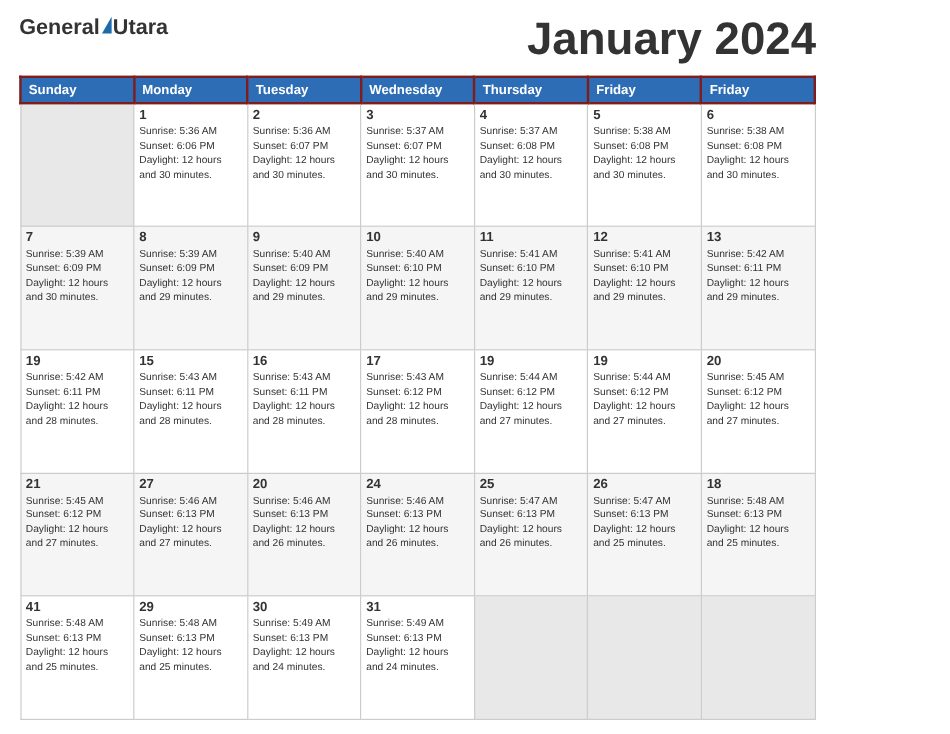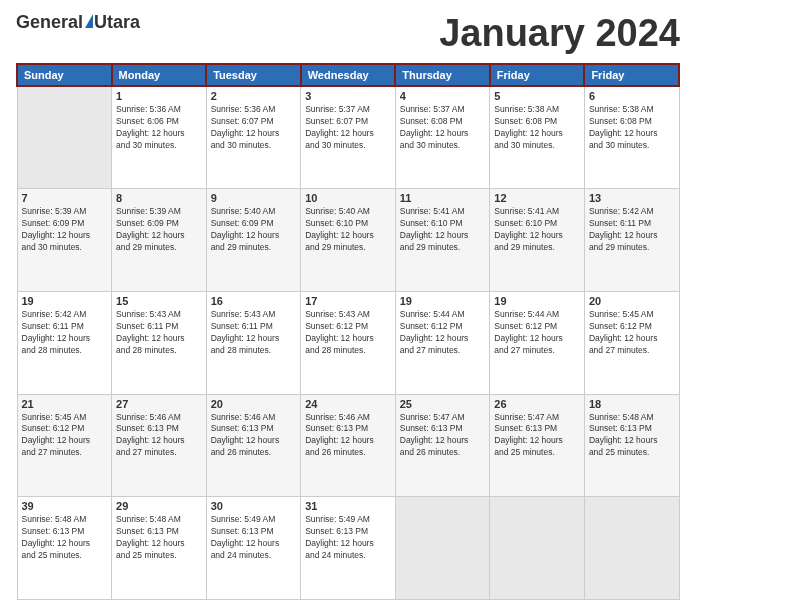--- a/index.html
+++ b/index.html
@@ -246,21 +246,21 @@
             <span class="day-num">26</span>
             <div class="cell-info">Sunrise: 5:47 AM<br>Sunset: 6:13 PM<br>Daylight: 12 hours<br>and 25 minutes.</div>
           </td>
           <td>
             <span class="day-num">18</span>
             <div class="cell-info">Sunrise: 5:48 AM<br>Sunset: 6:13 PM<br>Daylight: 12 hours<br>and 25 minutes.</div>
           </td>
         </tr>
         <tr>
           <td>
-            <span class="day-num">39</span>
+            <span class="day-num">41</span>
             <div class="cell-info">Sunrise: 5:48 AM<br>Sunset: 6:13 PM<br>Daylight: 12 hours<br>and 25 minutes.</div>
           </td>
           <td>
             <span class="day-num">29</span>
             <div class="cell-info">Sunrise: 5:48 AM<br>Sunset: 6:13 PM<br>Daylight: 12 hours<br>and 25 minutes.</div>
           </td>
           <td>
             <span class="day-num">30</span>
             <div class="cell-info">Sunrise: 5:49 AM<br>Sunset: 6:13 PM<br>Daylight: 12 hours<br>and 24 minutes.</div>
           </td>

